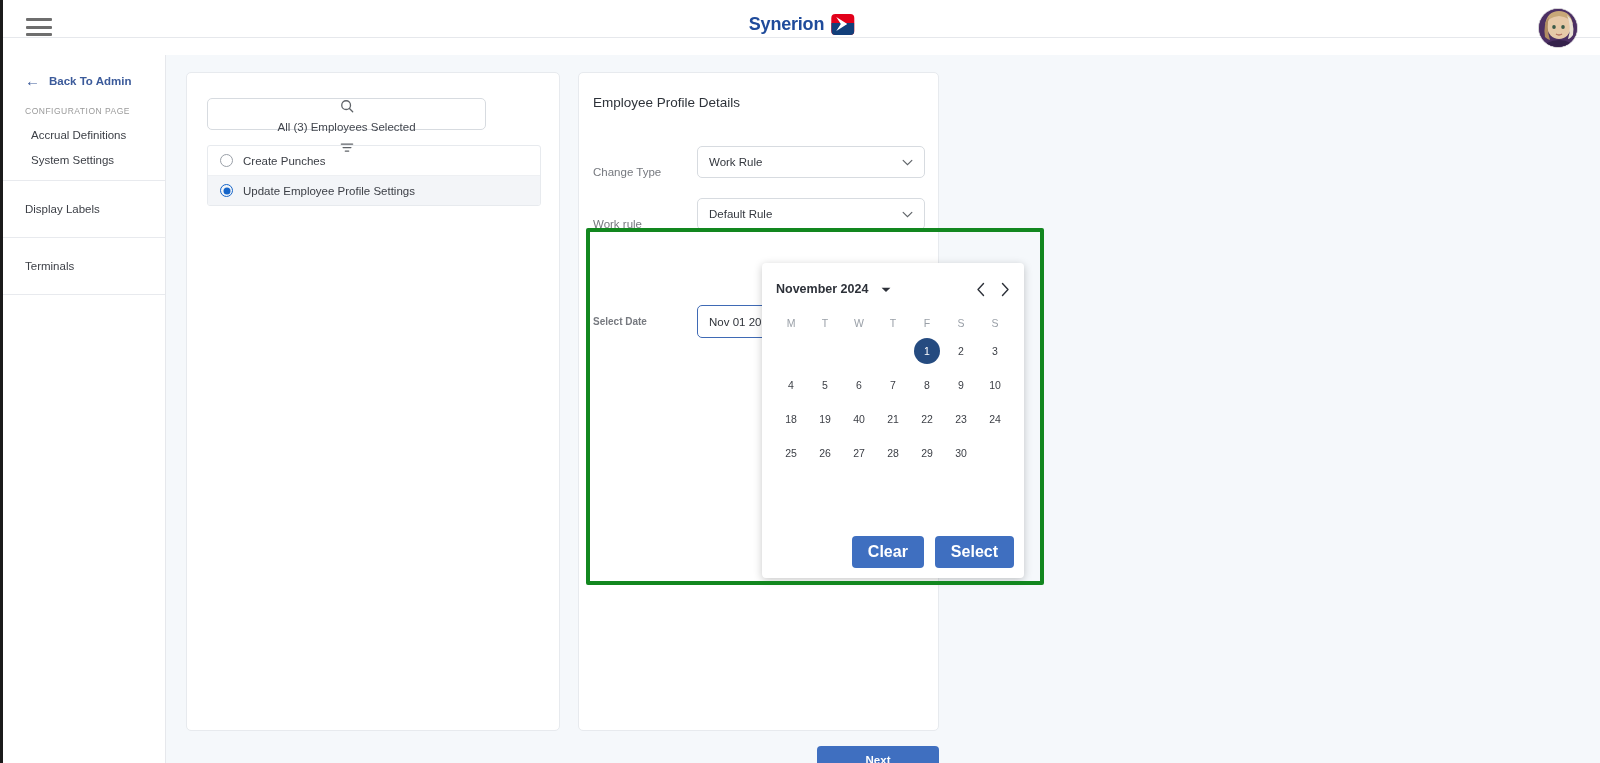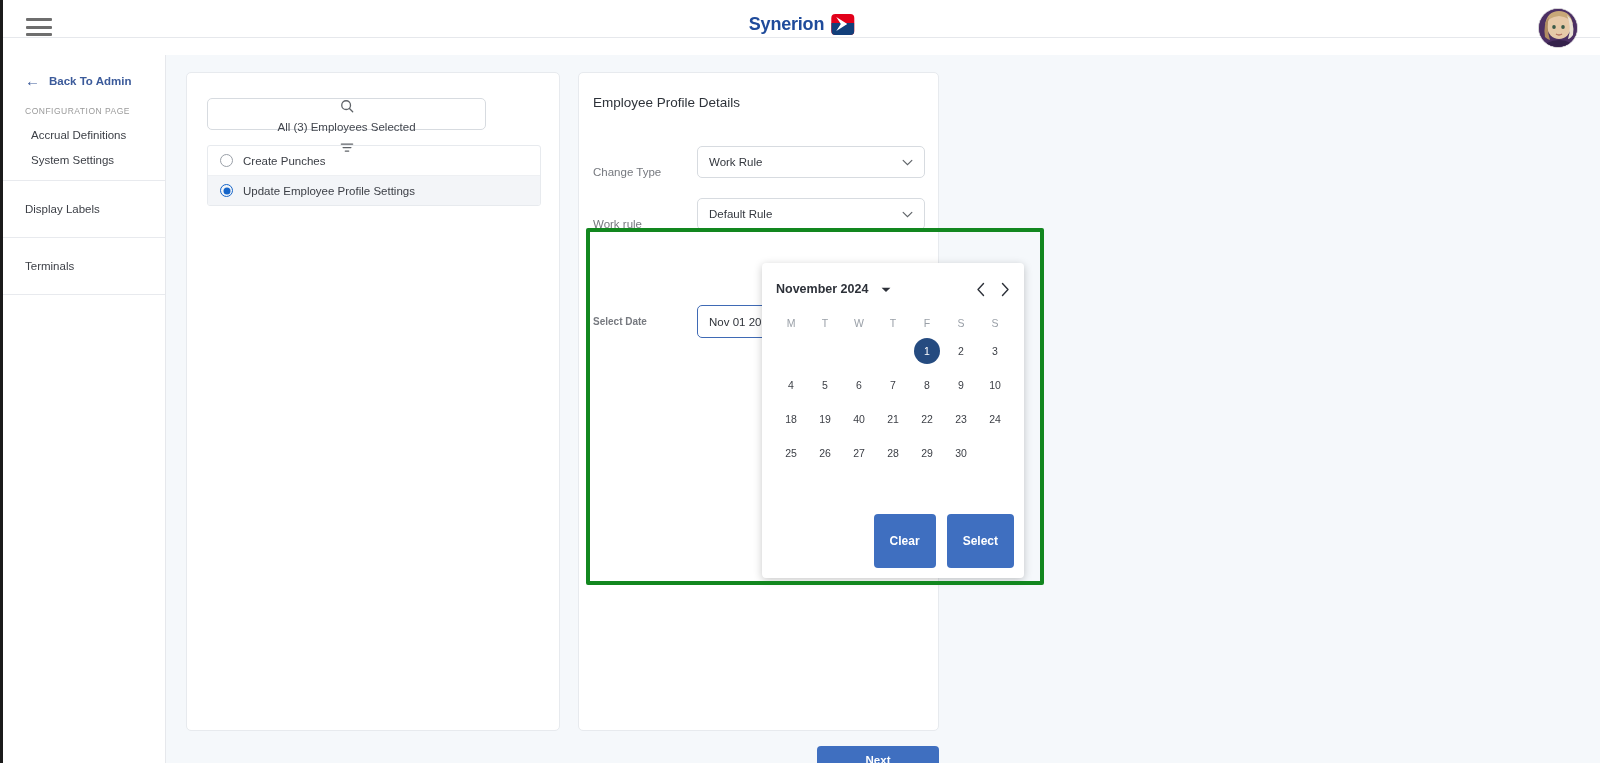--- a/index.html
+++ b/index.html
@@ -211,21 +211,21 @@
     width: 26px; height: 26px; border-radius: 50%; background: #254b80; z-index: 0;
   }
   .cal-cell.sel span { position: relative; z-index: 1; }
 
   .cal-actions {
     position: absolute; right: 10px; bottom: 10px;
     display: flex; gap: 11px;
   }
   .btn-blue {
     background: #3f6fc0; color: #ffffff; border: none; border-radius: 4px;
-    font-size: 12px; font-weight: bold; padding: 20px 16px; cursor: pointer;
+    font-size: 16px; font-weight: bold; padding: 7px 16px; cursor: pointer;
     font-family: "Liberation Sans", sans-serif;
   }
 
   .next-btn {
     position: absolute; left: 238px; top: 673px;
     width: 122px; height: 28px;
     background: #3f6fc0; color: #ffffff; border: none; border-radius: 4px;
     font-size: 11.5px; font-weight: bold; cursor: pointer;
     font-family: "Liberation Sans", sans-serif;
   }

